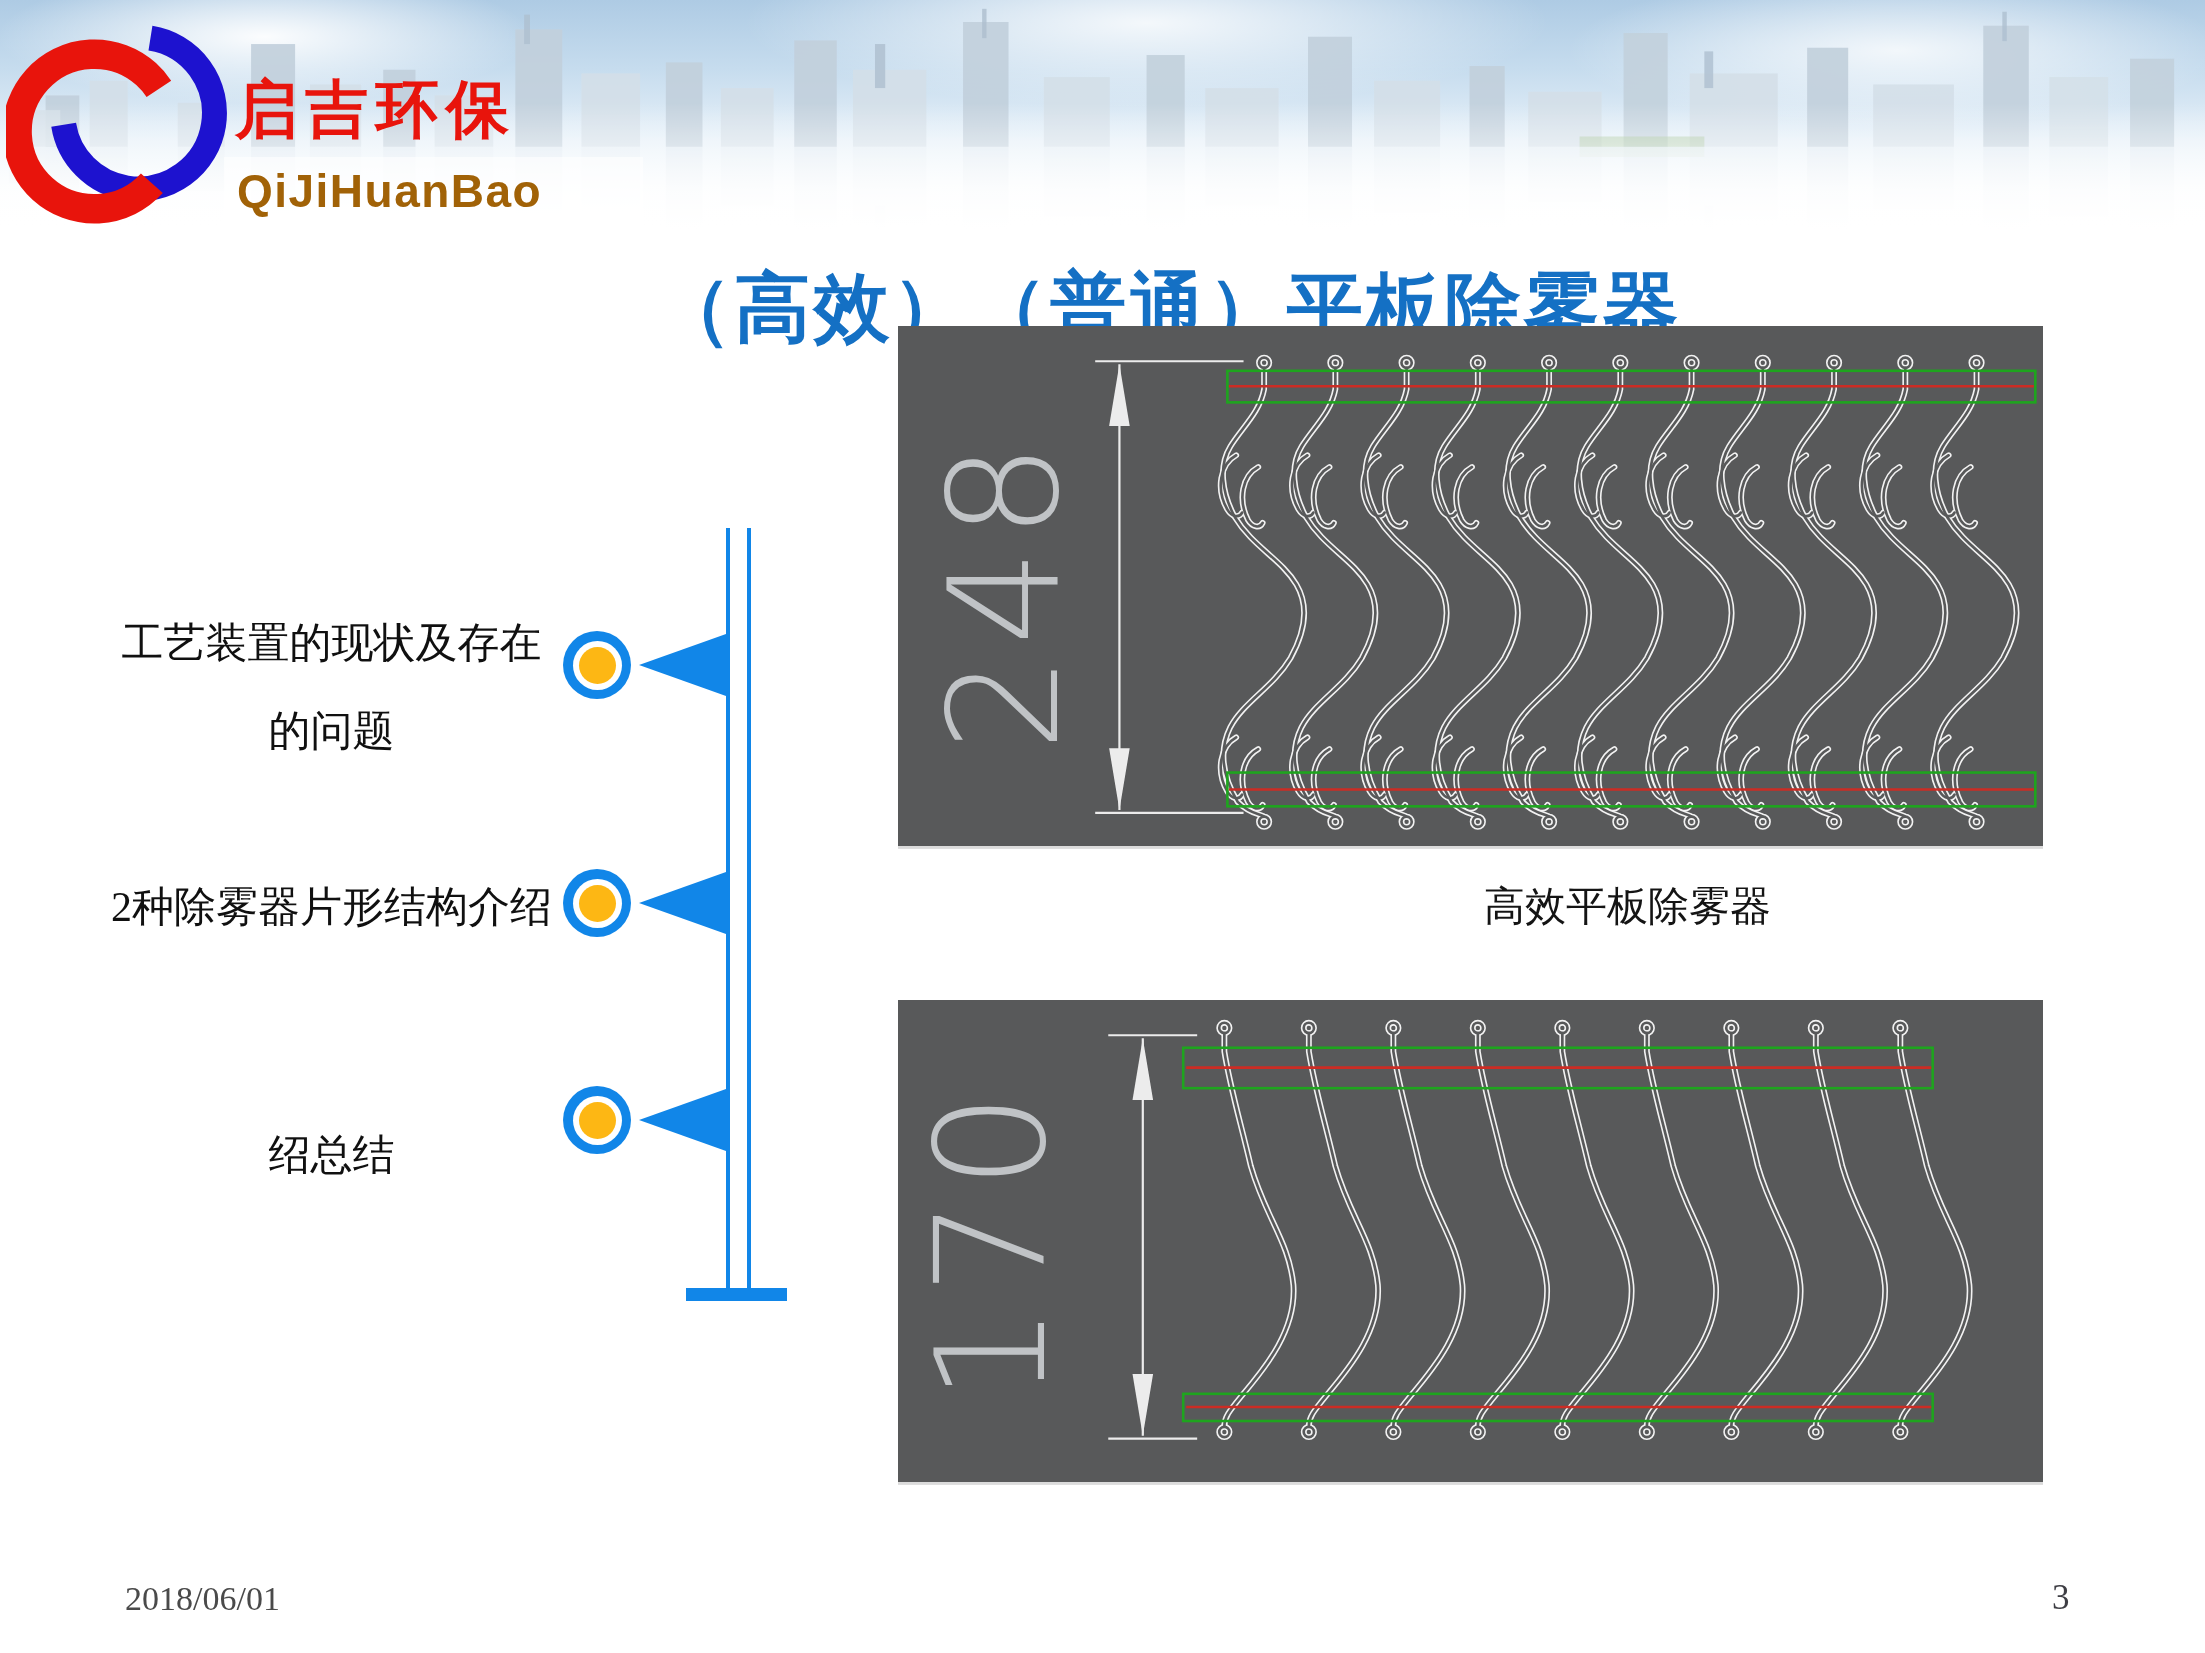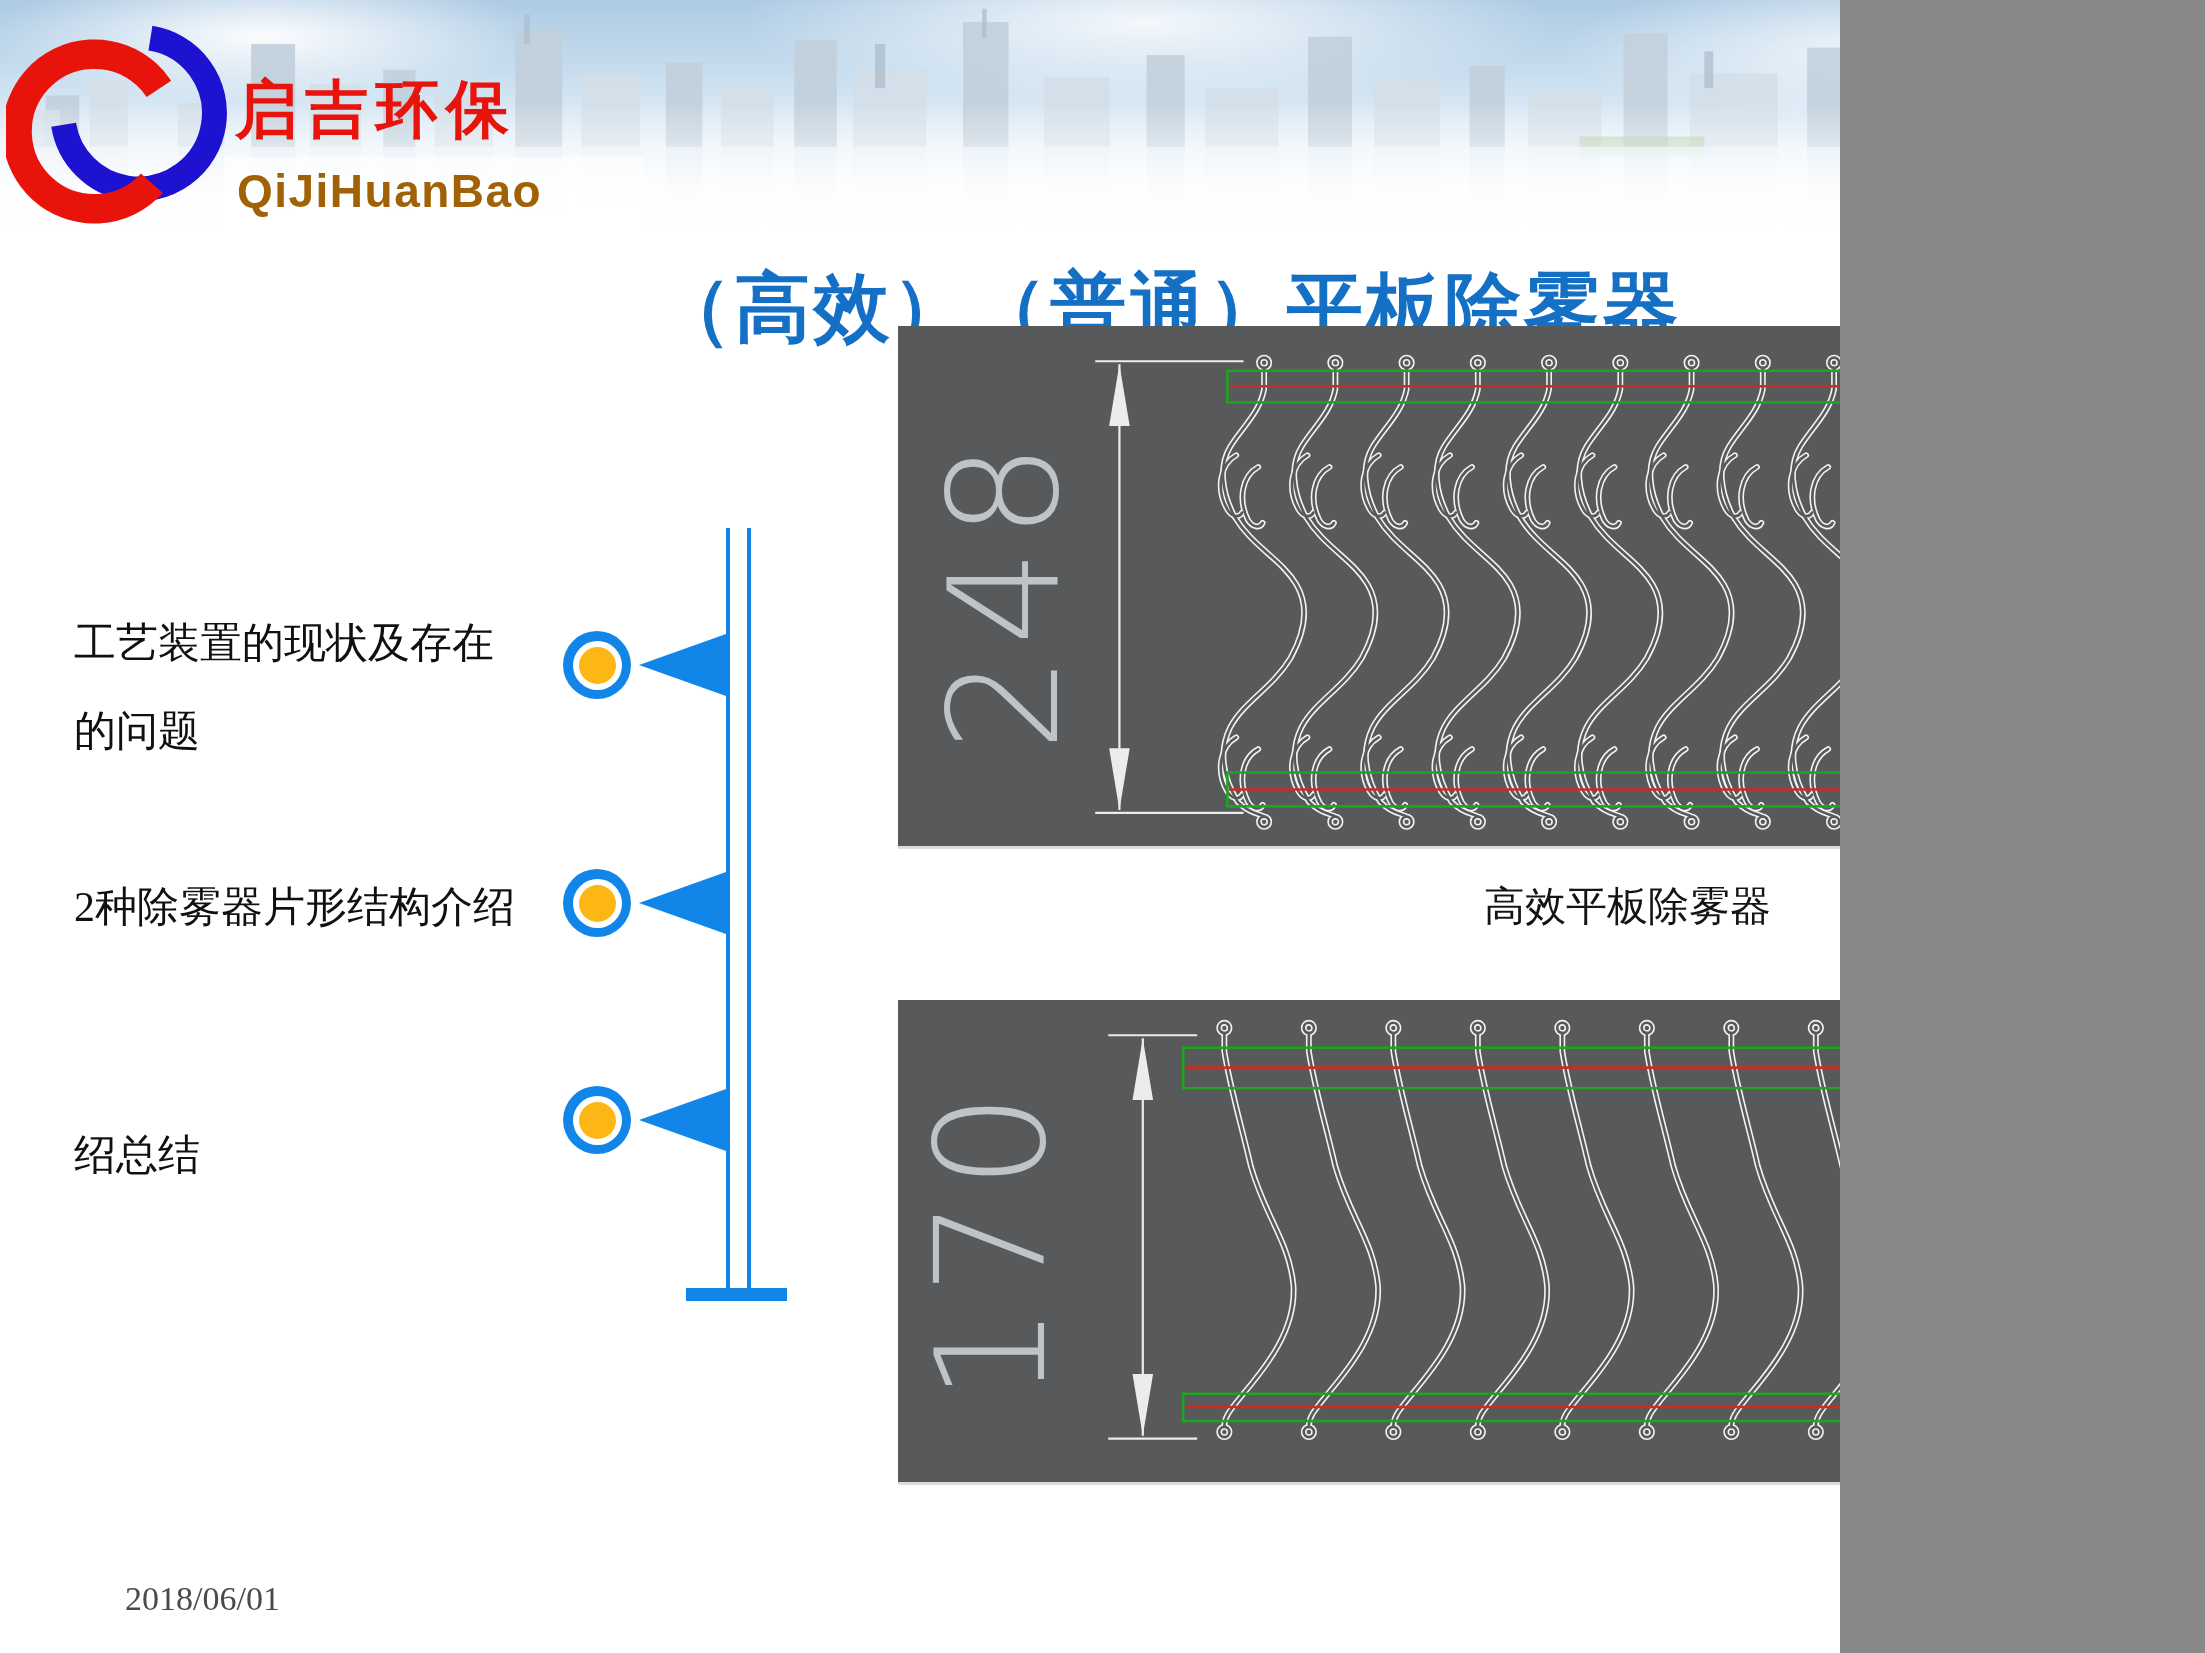--- a/index.html
+++ b/index.html
@@ -1,16 +1,16 @@
 <!DOCTYPE html>
 <html style="font-size:11.8px"><head>
 <meta charset="utf-8">
 <style>
   html,body{margin:0;padding:0;background:#888;}
-  .slide{position:relative;width:1840px;height:1654px;background:#ffffff;overflow:hidden;
+  .slide{position:relative;width:2205px;height:1654px;background:#ffffff;overflow:hidden;
          font-family:"Liberation Sans",sans-serif;}
 
   
   .banner{position:absolute;left:0;top:0;width:2205px;height:229px;
     background:
       radial-gradient(ellipse 382px 96px at 12% 16%, rgba(255,255,255,.95), rgba(255,255,255,0) 70%),
       radial-gradient(ellipse 559px 118px at 52% 10%, rgba(255,255,255,.85), rgba(255,255,255,0) 72%),
       radial-gradient(ellipse 470px 110px at 86% 22%, rgba(255,255,255,.8), rgba(255,255,255,0) 70%),
       linear-gradient(180deg,#aecbe4 0%,#c6dcee 30%,#e7f1f9 62%,#ffffff 100%);}
   .banner svg{position:absolute;left:0;top:0;}
@@ -37,21 +37,21 @@
   .tl-base{position:absolute;left:686px;top:1288px;width:101px;height:12.5px;background:#1186e8;}
   .marker-circle{position:absolute;width:68px;height:68px;border-radius:50%;background:#1186e8;
                  display:flex;align-items:center;justify-content:center;}
   .marker-circle .w{width:49px;height:49px;border-radius:50%;background:#ffffff;
                  display:flex;align-items:center;justify-content:center;}
   .marker-circle .g{width:37px;height:37px;border-radius:50%;background:#fdb714;}
   .marker-tri{position:absolute;left:639px;width:87px;height:62px;background:#1186e8;
               clip-path:polygon(0 50%,100% 0,100% 100%);}
 
   
-  .bullet{position:absolute;left:74px;width:515px;color:#101010;
+  .bullet{position:absolute;left:74px;width:515px;text-align:center;color:#101010;
           font-family:"Liberation Serif","DejaVu Serif",serif;font-size:42px;}
   .b1{top:599px;line-height:2.1em;}
   .b2{top:882px;line-height:1.2em;}
   .b3{top:1050px;line-height:1.67em;}
 
   
   .panel{position:absolute;left:898px;width:1145px;background:#58595a;box-shadow:0 2.9px 0 rgba(215,215,215,.9);}
   .panel1{top:326px;height:520px;}
   .panel2{top:1000px;height:482px;}
   .panel svg{position:absolute;left:0;top:0;}

